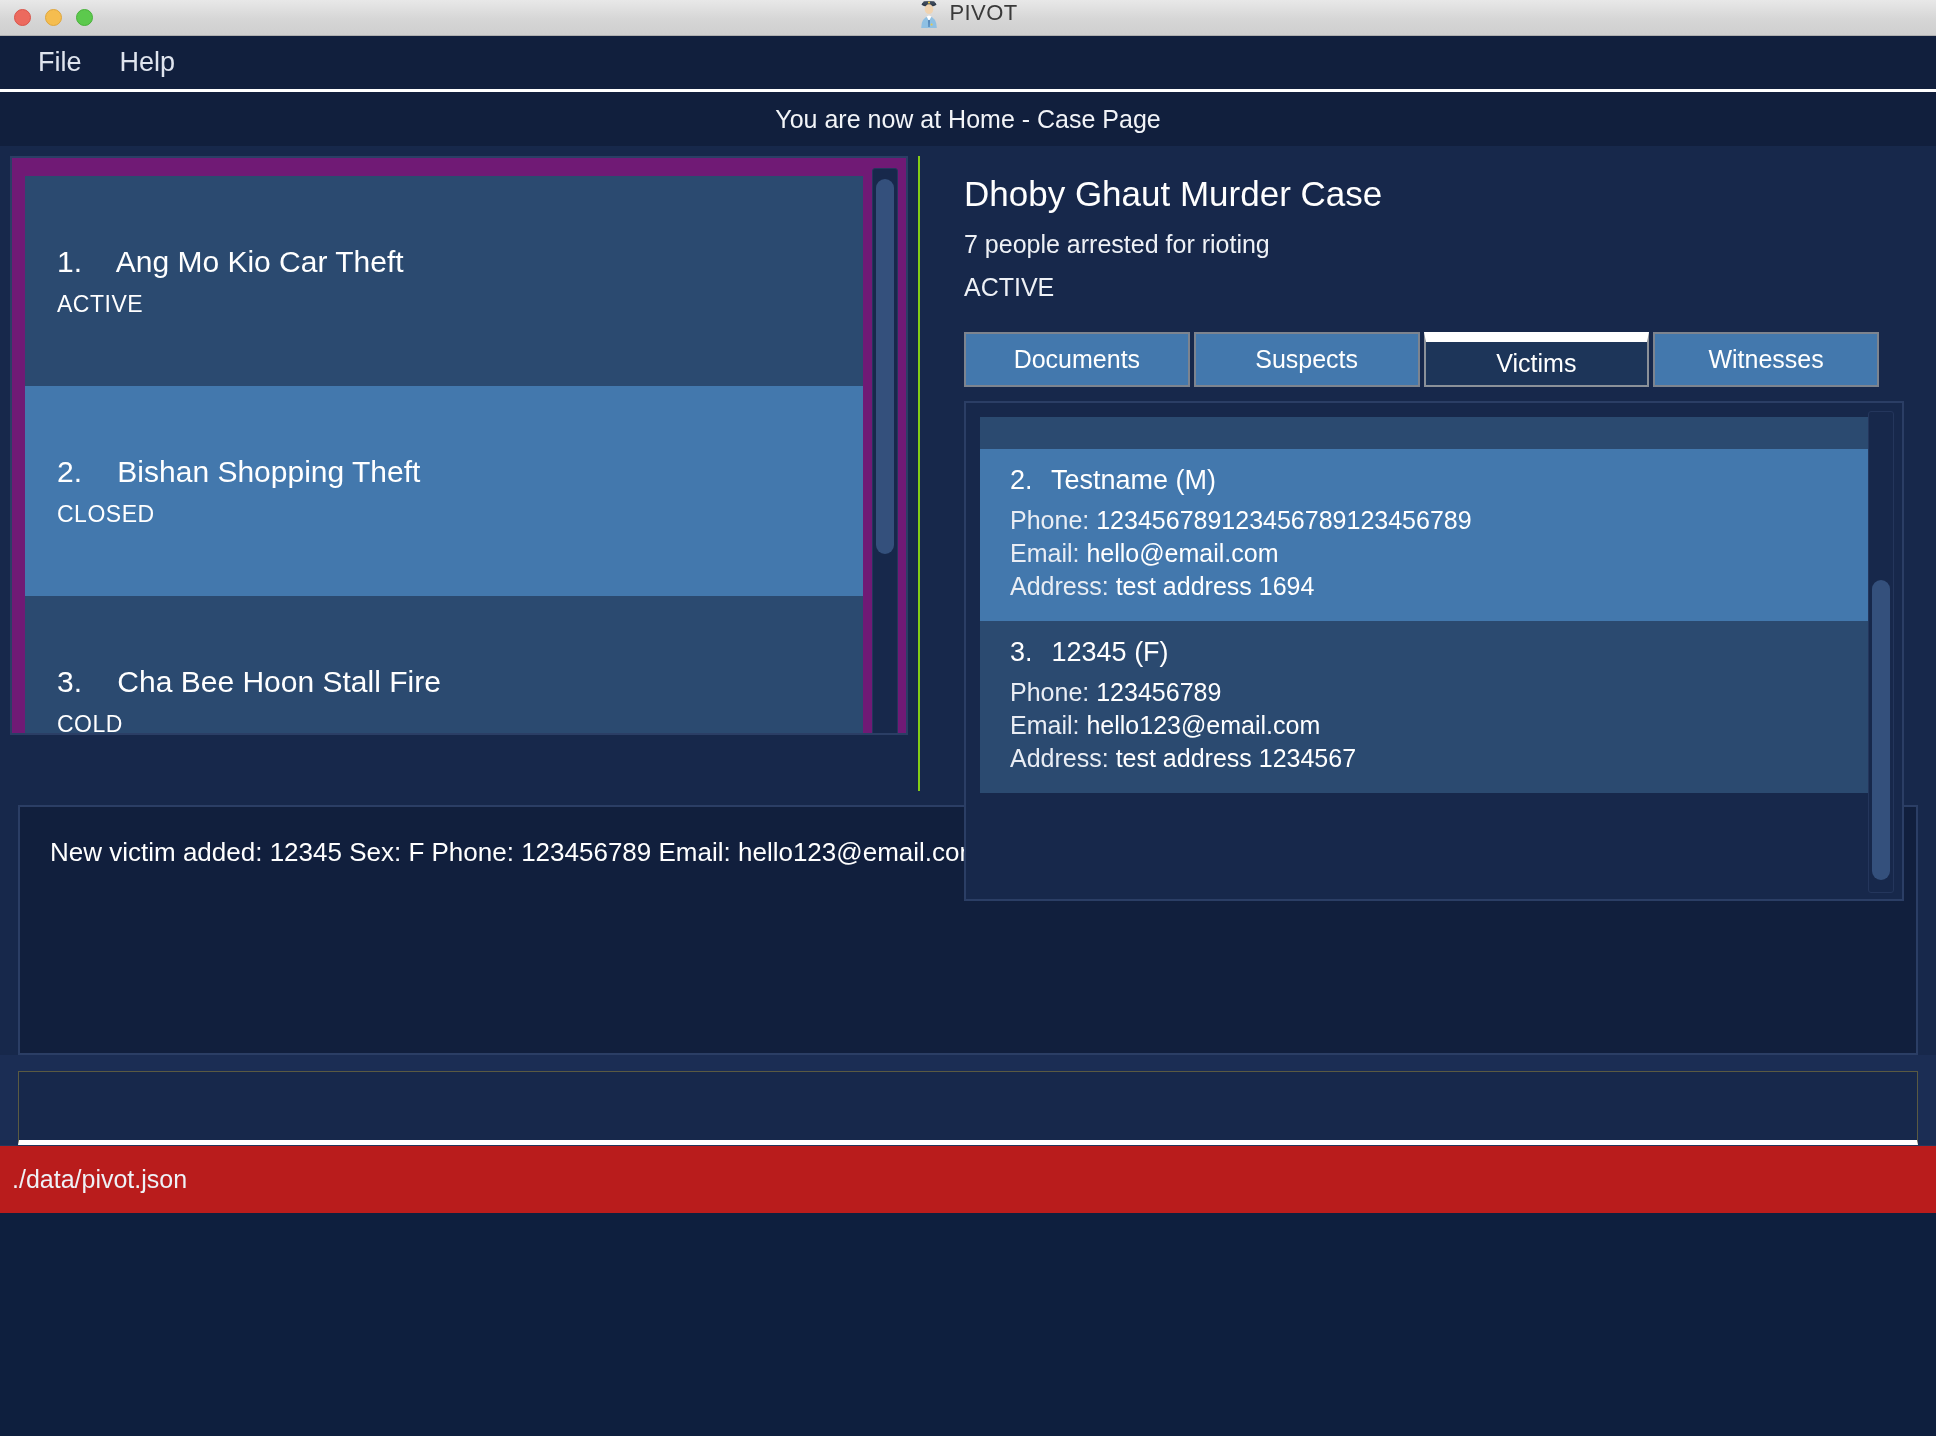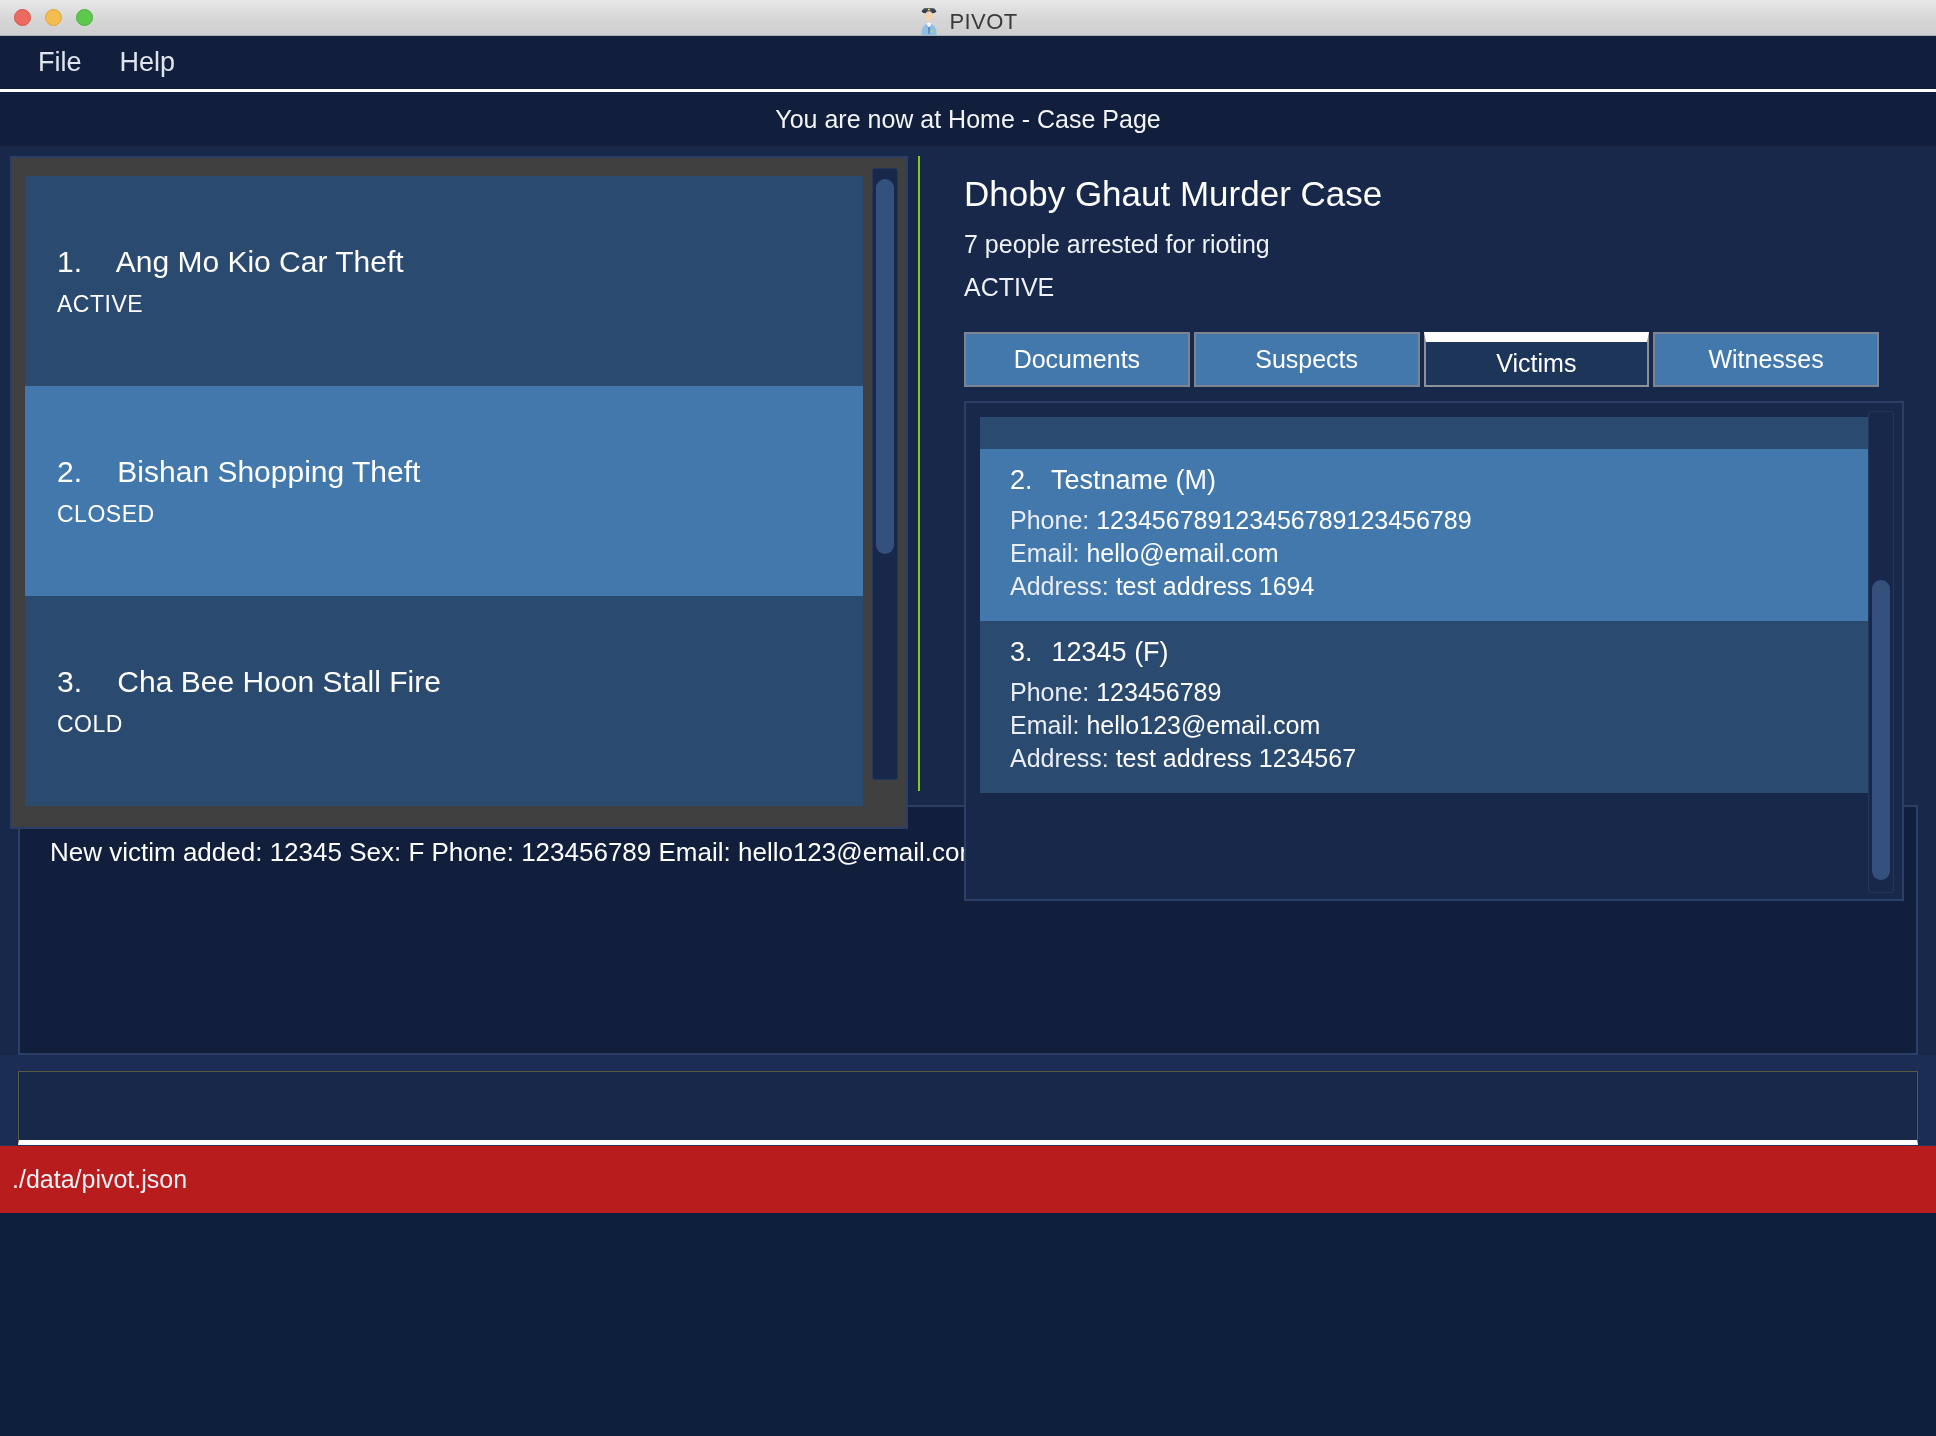--- a/index.html
+++ b/index.html
@@ -17,21 +17,21 @@
     border-bottom: 1px solid #b0b0b0;
     display: flex; align-items: center; position: relative;
   }
   .traffic { display: flex; gap: 14px; margin-left: 14px; }
   .light { width: 17px; height: 17px; border-radius: 50%; }
   .light.red    { background: #ec6a5e; border: 1px solid #d9544a; }
   .light.yellow { background: #f5bd4f; border: 1px solid #dfa63c; }
   .light.green  { background: #5cc94d; border: 1px solid #48b13a; }
   .title-center {
     position: absolute; left: 0; right: 0; top: 0; bottom: 0;
-    display: flex; align-items: flex-end; justify-content: center; gap: 9px;
+    display: flex; align-items: flex-start; justify-content: center; gap: 9px;
     pointer-events: none;
   }
   .app-title { font-size: 22px; color: #3a3a3a; letter-spacing: 0.4px; }
   .cop-icon { width: 22px; height: 28px; display: block; }
 
   
   .menubar {
     height: 56px; background: #111f3d;
     display: flex; align-items: center; gap: 14px;
     padding-left: 26px;
@@ -49,22 +49,22 @@
   .breadcrumb { font-size: 25px; color: #f2f4f8; }
   .panes {
     display: flex; height: 645px;
     background: #17284b;
     padding: 10px 10px 0 10px;
     gap: 10px;
   }
 
   
   .left-pane {
-    width: 898px; height: 673px;
-    background: #404040;
+    width: 898px; height: 579px;
+    background: #701a75;
     border: 2px solid #2b3e65;
     position: relative;
     overflow: hidden;
   }
   .case-list {
     position: absolute; left: 13px; top: 18px;
     width: 838px; height: 780px;
     overflow: hidden;
   }
   .case-item {

